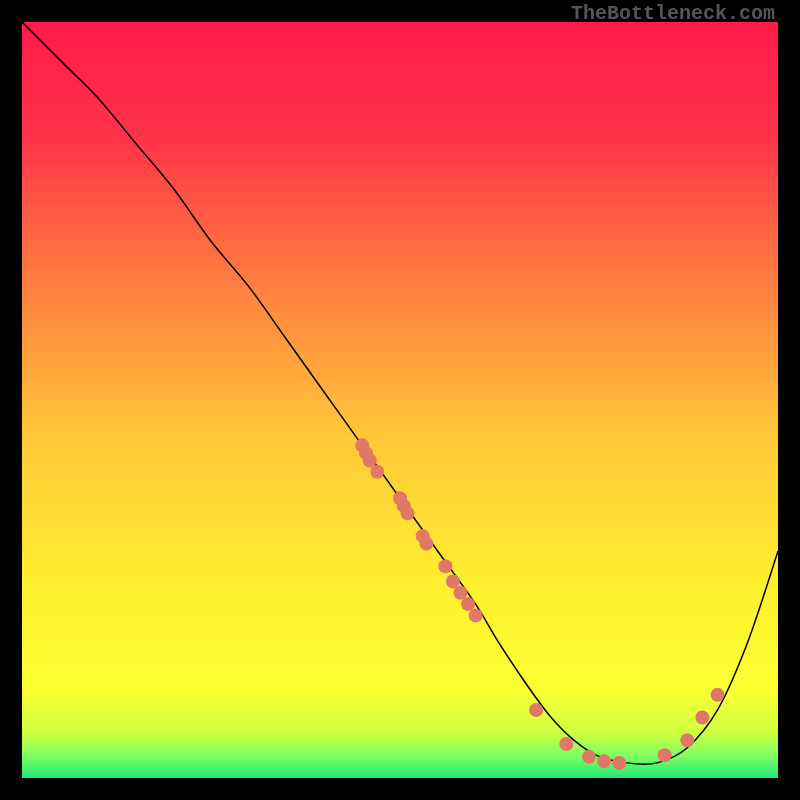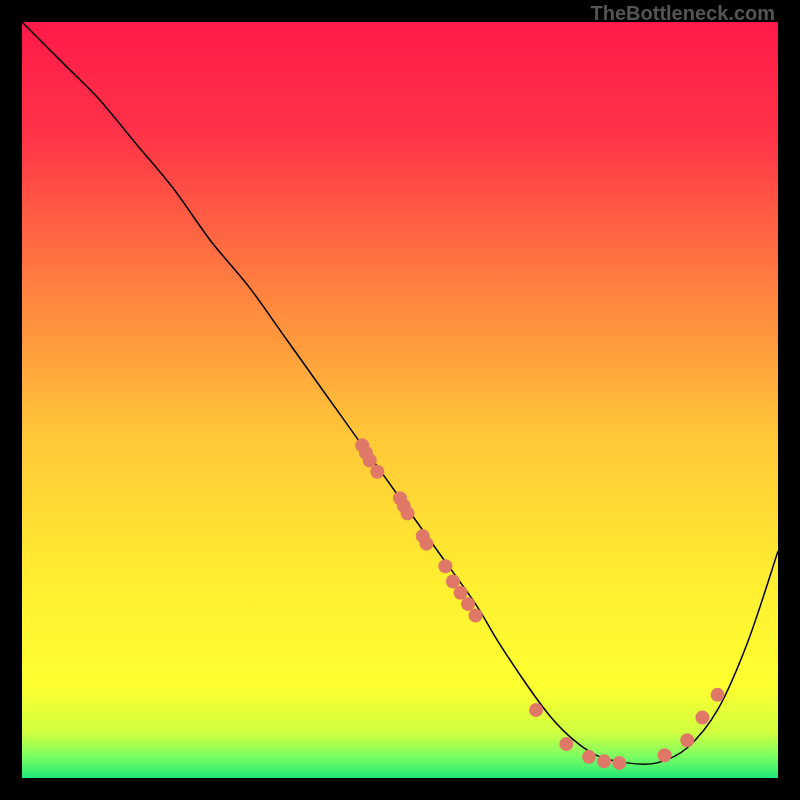--- a/index.html
+++ b/index.html
@@ -16,21 +16,21 @@
     left: 0;
     top: 0;
     width: 756px;
     height: 756px;
   }
   .watermark {
     position: absolute;
     top: 2px;
     right: 25px;
     color: #555555;
-    font-family: Liberation Sans, sans-serif;
+    font-family: Liberation Mono, monospace;
     font-size: 20px;
     font-weight: bold;
     letter-spacing: 0px;
   }
 </style>
 </head>
 <body>
 
 <div class="chart-container">
   <svg class="plot-area" viewBox="0 0 756 756" preserveAspectRatio="none">

